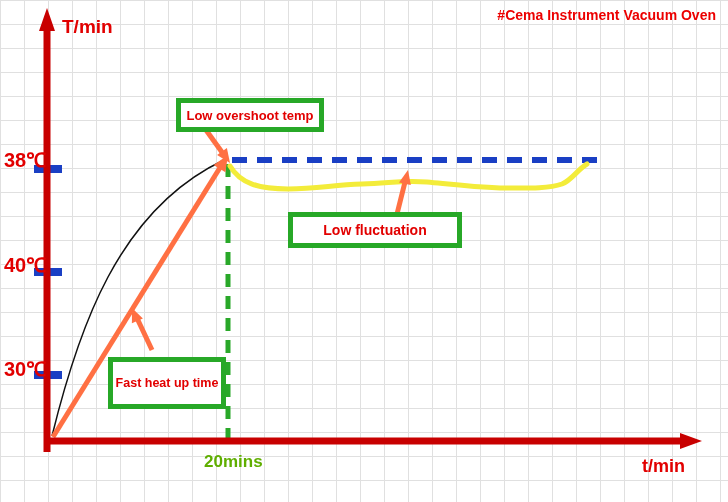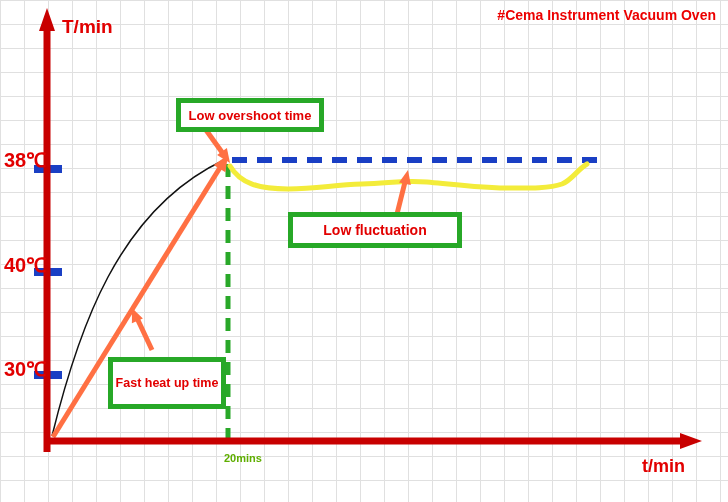--- a/index.html
+++ b/index.html
@@ -14,21 +14,21 @@
   }
   .layer{position:absolute;left:0;top:0;}
   .txt{position:absolute;white-space:nowrap;font-weight:bold;}
   .title{right:12px;top:7px;font-size:14px;color:#ec0000;text-align:right;}
   .ylab{left:62px;top:16px;font-size:19px;color:#e20000;}
   .xlab{left:642px;top:456px;font-size:18px;color:#e20000;}
   .ytick{left:4px;font-size:20px;color:#e20000;}
   .ytick38{top:146px;}
   .ytick30{top:251px;}
   .ytick20{top:355px;}
-  .xtick{left:224px;top:452px;font-size:11px;color:#5fae00;}
+  .xtick{left:204px;top:452px;font-size:17px;color:#5fae00;}
   .annbox{
     position:absolute;border:5px solid #27a827;background:#ffffff;
     color:#e20000;font-weight:bold;display:flex;align-items:center;
     justify-content:center;text-align:center;box-sizing:border-box;
   }
   .ann-overshoot{left:176px;top:98px;width:148px;height:34px;font-size:13px;}
   .ann-fluct{left:288px;top:212px;width:174px;height:36px;font-size:14px;}
   .ann-heatup{left:108px;top:357px;width:118px;height:52px;font-size:12.5px;}
 </style>
 </head>
@@ -79,21 +79,21 @@
 
   <div class="txt xlab">t/min</div>
 
   <div class="txt ytick ytick38">38℃</div>
   <div class="txt ytick ytick30">40℃</div>
   <div class="txt ytick ytick20">30℃</div>
 
   <div class="txt xtick">20mins</div>
 
   <div class="annbox ann-overshoot">
-    <span>Low overshoot time</span>
+    <span>Low overshoot temp</span>
   </div>
 
   <div class="annbox ann-fluct">
     <span>Low fluctuation</span>
   </div>
 
   <div class="annbox ann-heatup">
     <span>Fast heat up time</span>
   </div>
 

